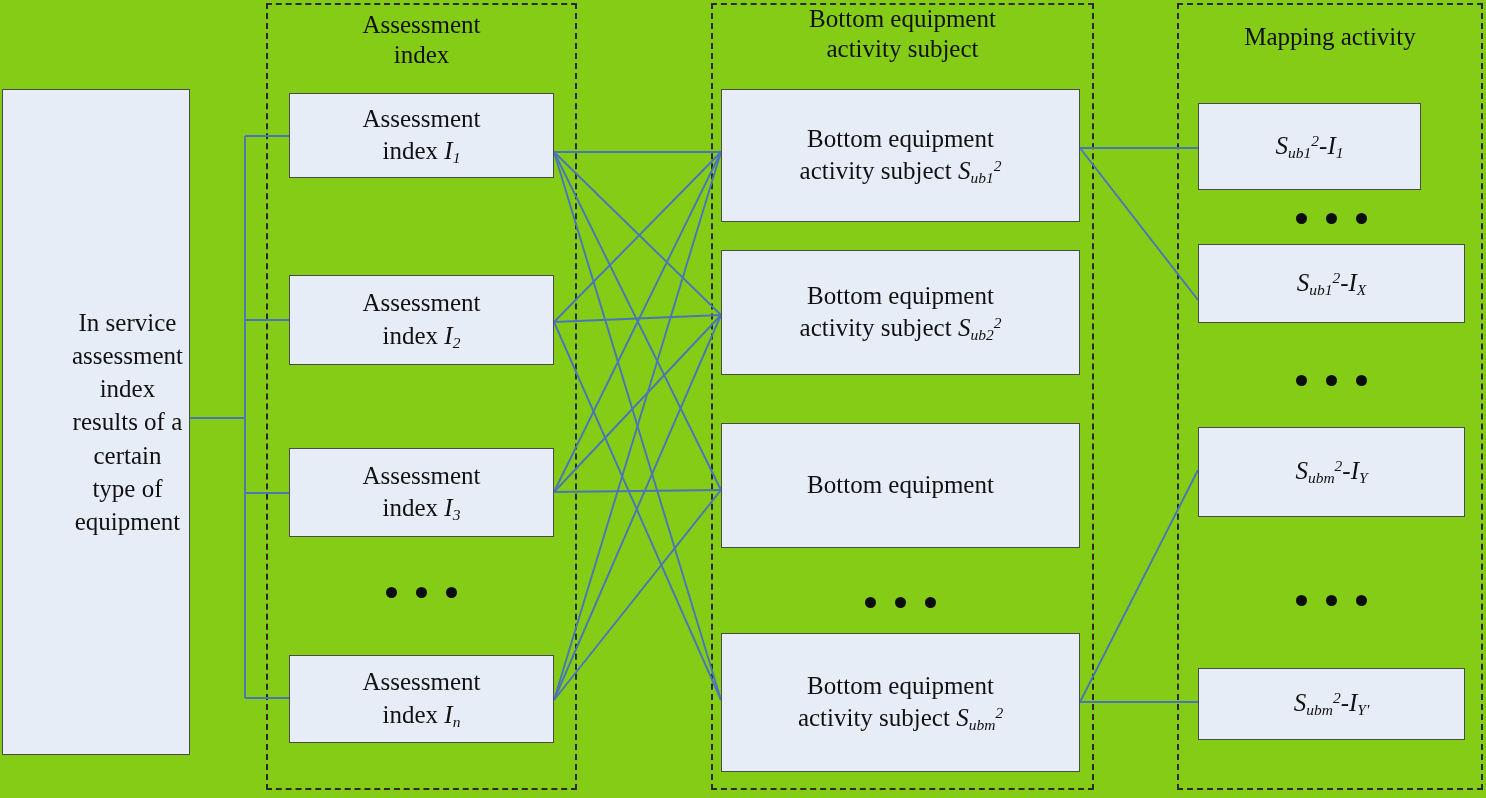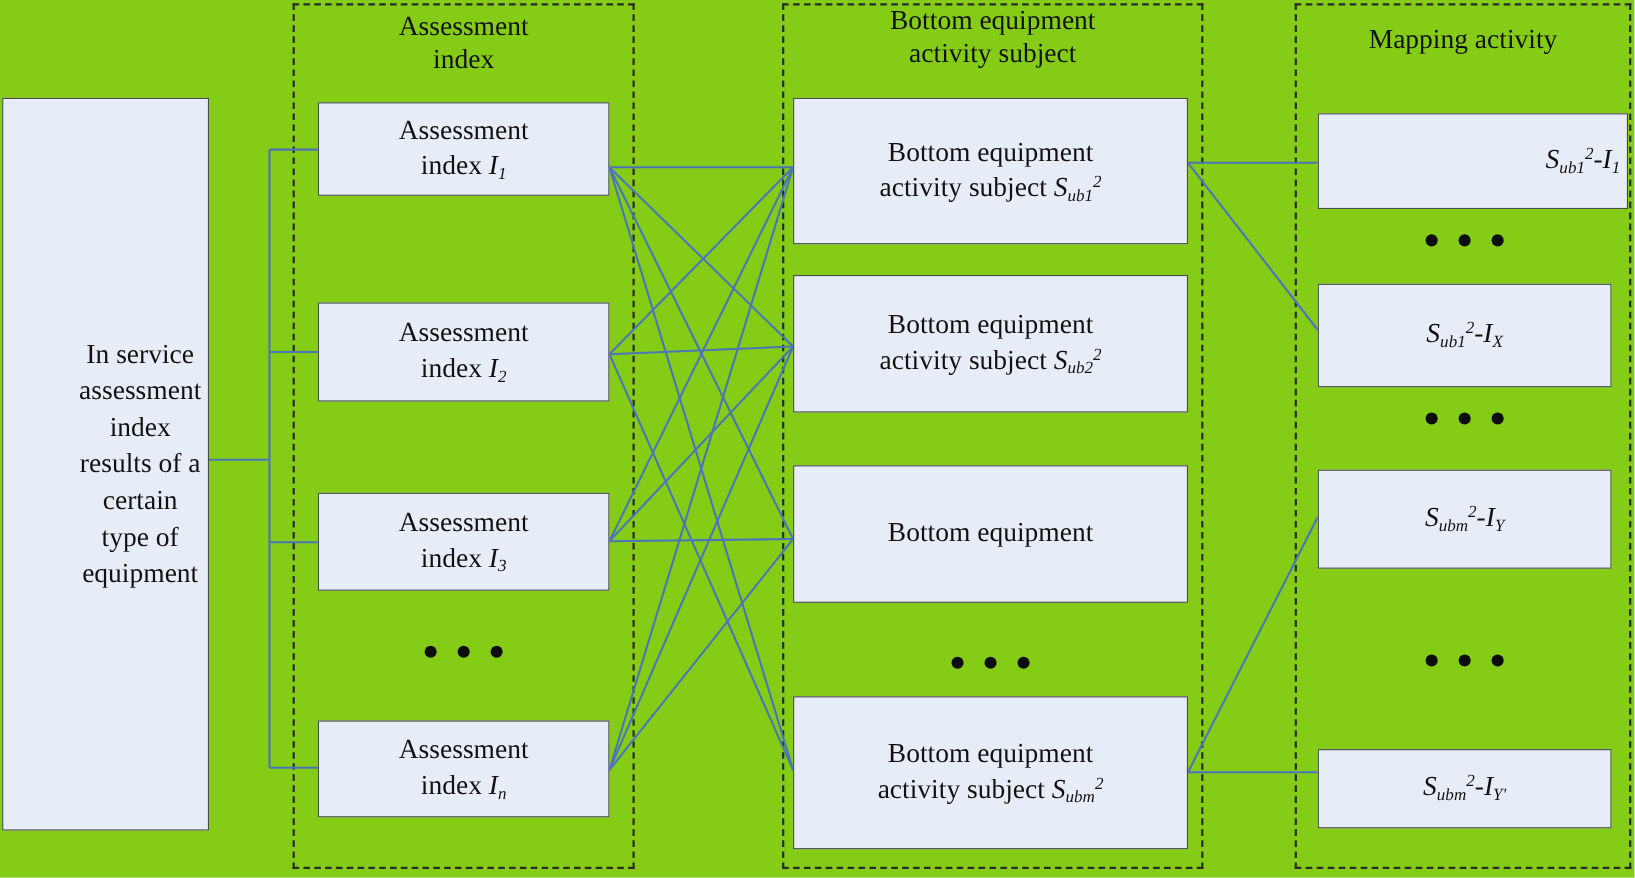--- a/index.html
+++ b/index.html
@@ -147,47 +147,47 @@
       <i></i>
   </div>
 
   <div class="node" style="left:721px;top:633px;width:359px;height:139px;">
     <div>
       <div>Bottom equipment</div>
       <div><span>activity subject </span><span class="it">S</span><span class="sub">ubm</span><span class="sup">2</span></div>
     </div>
   </div>
 
-  <div class="node" style="left:1198px;top:103px;width:282px;height:87px;justify-content:flex-end;">
+  <div class="node" style="left:1198px;top:103px;width:223px;height:87px;">
     <div><span class="it">S</span><span class="sub">ub1</span><span class="sup">2</span><span>-</span><span class="it">I</span><span class="sub">1</span></div>
   </div>
 
   <div class="ell" style="left:1198px;top:206px;width:267px;height:24px;">
     <i></i>
       <i></i>
       <i></i>
   </div>
 
-  <div class="node" style="left:1198px;top:258px;width:267px;height:94px;">
+  <div class="node" style="left:1198px;top:244px;width:267px;height:79px;">
     <div><span class="it">S</span><span class="sub">ub1</span><span class="sup">2</span><span>-</span><span class="it">I</span><span class="sub">X</span></div>
   </div>
 
   <div class="ell" style="left:1198px;top:368px;width:267px;height:24px;">
     <i></i>
       <i></i>
       <i></i>
   </div>
 
   <div class="node" style="left:1198px;top:427px;width:267px;height:90px;">
     <div><span class="it">S</span><span class="sub">ubm</span><span class="sup">2</span><span>-</span><span class="it">I</span><span class="sub">Y</span></div>
   </div>
 
   <div class="ell" style="left:1198px;top:588px;width:267px;height:24px;">
     <i></i>
       <i></i>
       <i></i>
   </div>
 
-  <div class="node" style="left:1198px;top:668px;width:267px;height:72px;margin-top:13px;">
+  <div class="node" style="left:1198px;top:668px;width:267px;height:72px;">
     <div><span class="it">S</span><span class="sub">ubm</span><span class="sup">2</span><span>-</span><span class="it">I</span><span class="sub">Y'</span></div>
   </div>
 
 </div>
 
 </body></html>

